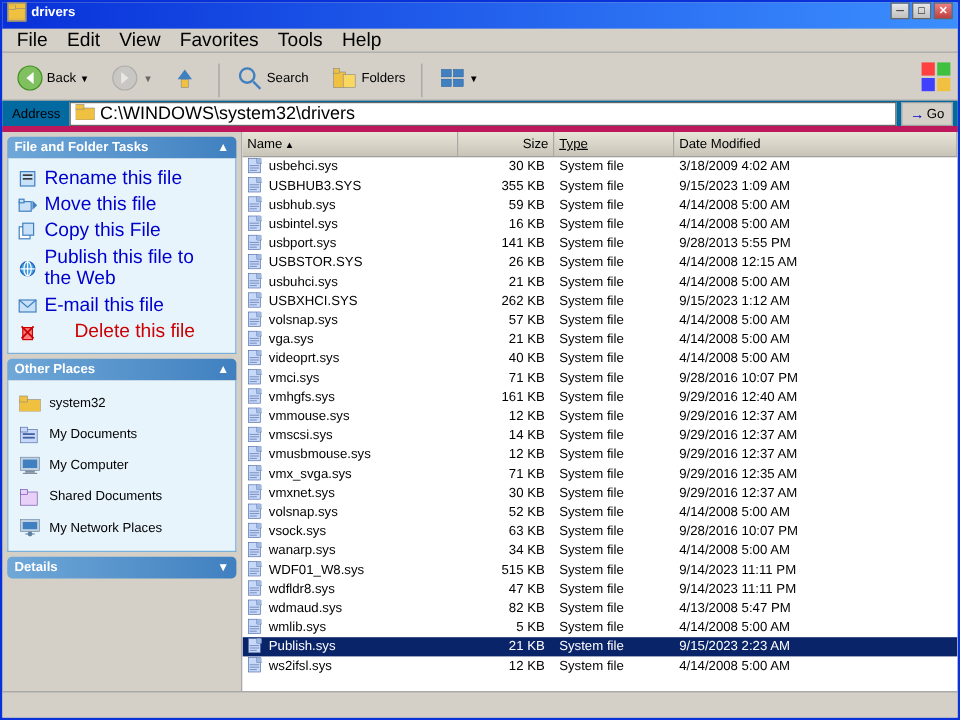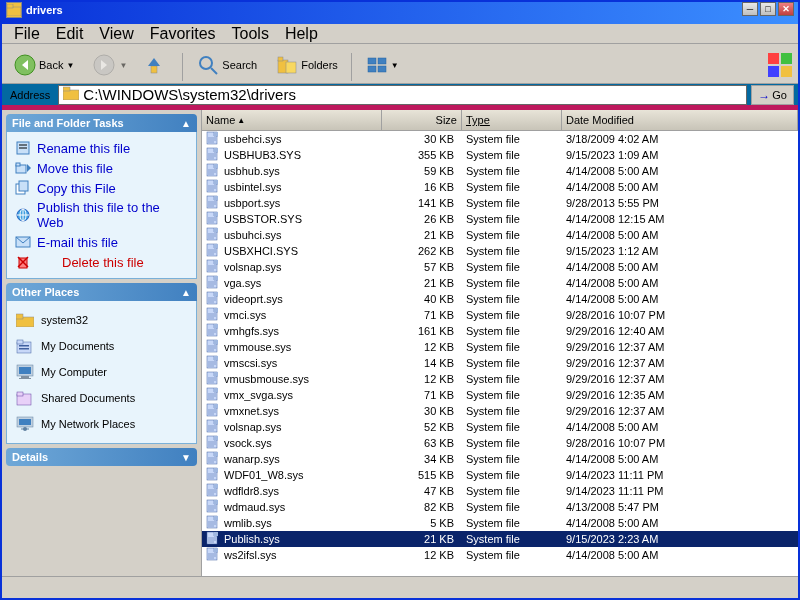--- a/index.html
+++ b/index.html
@@ -38,21 +38,21 @@
     
     .left-panel { width: 200px; background: #d4d0c8; flex-shrink: 0; overflow-y: auto; border-right: 1px solid #a0a0a0; display: flex; flex-direction: column; gap: 0; }
 
     
     .section { margin: 4px 4px 0 4px; }
     .section-header { background: linear-gradient(to right, #6fa8d8, #4080c0); color: white; font-size: 11px; font-weight: bold; padding: 3px 6px; display: flex; align-items: center; justify-content: space-between; cursor: pointer; border-radius: 4px 4px 0 0; }
     .section-body { background: #e8f4fc; border: 1px solid #7ab0d8; border-top: none; padding: 6px 4px; }
     .section-collapsed { border-radius: 4px; }
     .section-arrow { font-size: 10px; }
 
-    .task-item { display: flex; align-items: center; gap: 6px; padding: 2px 4px; cursor: pointer; color: #0000cc; font-size: 13px; }
+    .task-item { display: flex; align-items: center; gap: 6px; padding: 2px 4px; cursor: pointer; color: #0000cc; font-size: 16px; }
     .task-icon { width: 16px; height: 16px; display: flex; align-items: center; justify-content: center; flex-shrink: 0; }
 
     .place-item { display: flex; align-items: center; gap: 6px; padding: 3px 4px; cursor: pointer; color: #000; font-size: 11px; }
     .place-icon { width: 20px; height: 20px; display: flex; align-items: center; justify-content: center; flex-shrink: 0; }
 
     
     .right-panel { flex: 1; display: flex; flex-direction: column; overflow: hidden; background: white; }
     .file-list-header { display: flex; background: #d4d0c8; border-bottom: 1px solid #a0a0a0; flex-shrink: 0; }
     .col-header { padding: 2px 4px; font-size: 11px; border-right: 1px solid #a0a0a0; cursor: pointer; display: flex; align-items: center; gap: 2px; background: linear-gradient(#e8e4d8, #c8c4b8); height: 20px; }
     .col-name { width: 180px; }

